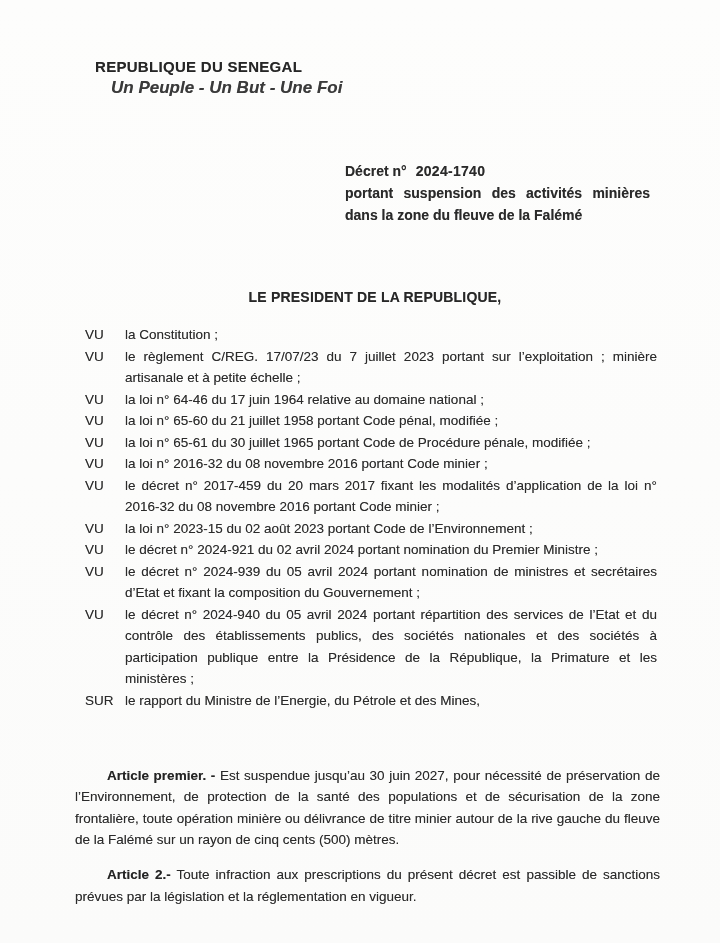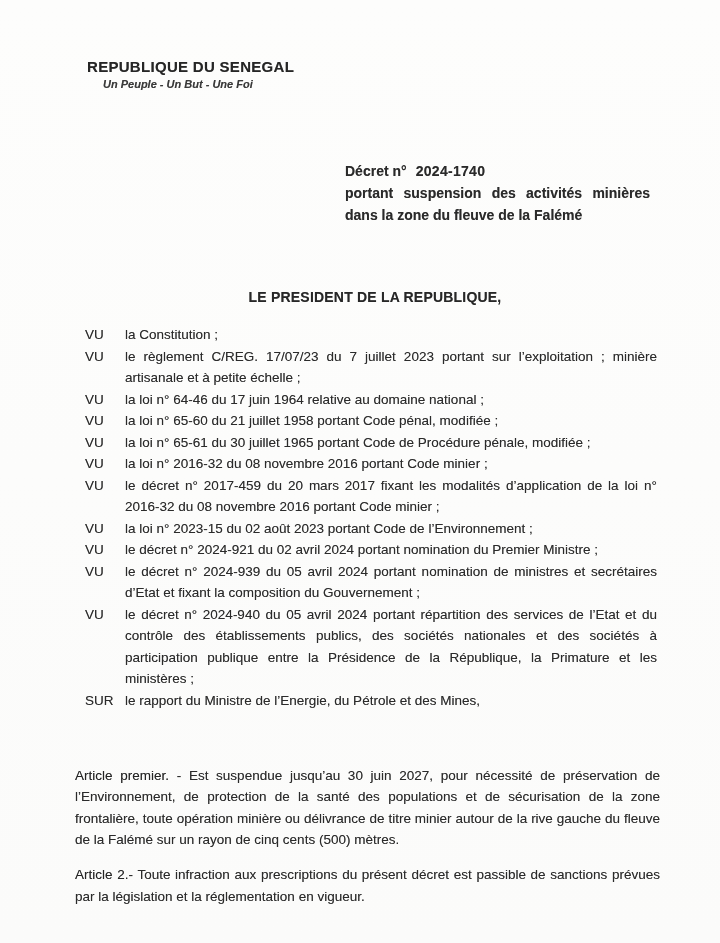--- a/index.html
+++ b/index.html
@@ -10,28 +10,28 @@
   }
   .page {
     position: relative;
     width: 720px; height: 943px;
     background: linear-gradient(180deg, #fdfdfc 0%, #fbfbfa 100%);
     color: #2b2b2b;
     overflow: hidden;
     text-shadow: 0 0 0.5px rgba(45,45,45,0.45);
   }
   .header {
-    position: absolute; left: 87px; top: 58px;
+    position: absolute; left: 95px; top: 58px;
   }
   .country {
     font-weight: bold; font-size: 15px; letter-spacing: 0.3px; color: #262626;
   }
   .motto {
-    font-style: italic; font-weight: bold; font-size: 11px;
-    margin-top: 3px; margin-left: 16px; color: #3a3a3a;
+    font-style: italic; font-weight: bold; font-size: 17px;
+    margin-top: 3px; margin-left: 16px; color: #3a3a3a; text-align: center;
   }
   .decree-block {
     position: absolute; left: 345px; top: 160px; width: 305px;
     font-weight: bold; font-size: 14px; line-height: 22px; color: #2a2a2a;
   }
   .decree-number-line { white-space: nowrap; }
   .decree-number { margin-left: 9px; letter-spacing: 0.3px; }
   .decree-subject { text-align: justify; }
   .salutation {
     position: absolute; left: 60px; right: 30px; top: 289px;
@@ -48,21 +48,21 @@
   .decrete-heading {
     position: absolute; left: 50px; right: 70px; top: 717px;
     text-align: center; font-weight: bold; font-size: 14px;
     letter-spacing: 0.4px; color: #252525;
   }
   .articles {
     position: absolute; left: 75px; top: 751px; width: 585px;
     font-size: 13.5px; line-height: 21.5px;
   }
   .article { text-align: justify; margin-bottom: 12px; }
-  .article-lead { font-weight: normal; color: #242424; }
+  .article-lead { font-weight: bold; color: #242424; margin-left: 32px; }
 </style>
 </head>
 <body>
 
 <div class="page">
 
   <div class="header">
     <div class="country">REPUBLIQUE DU SENEGAL</div>
     <div class="motto">Un Peuple - Un But - Une Foi</div>
   </div>

